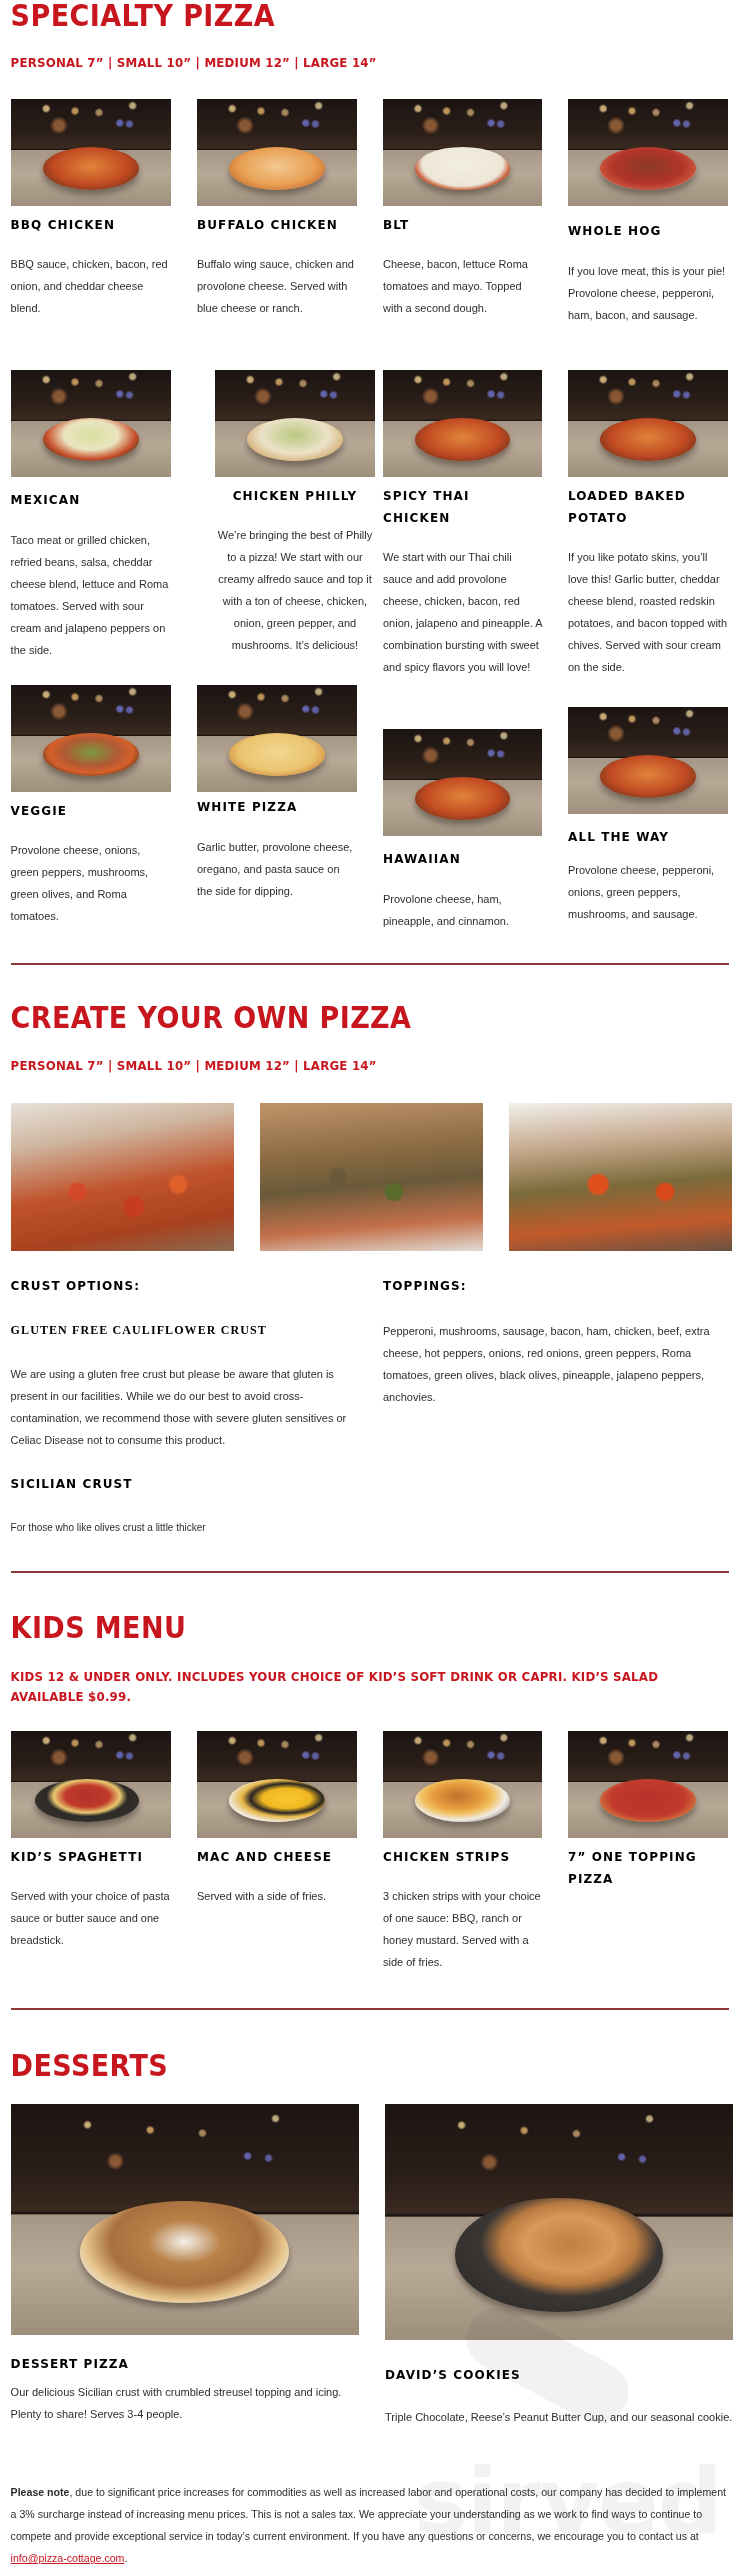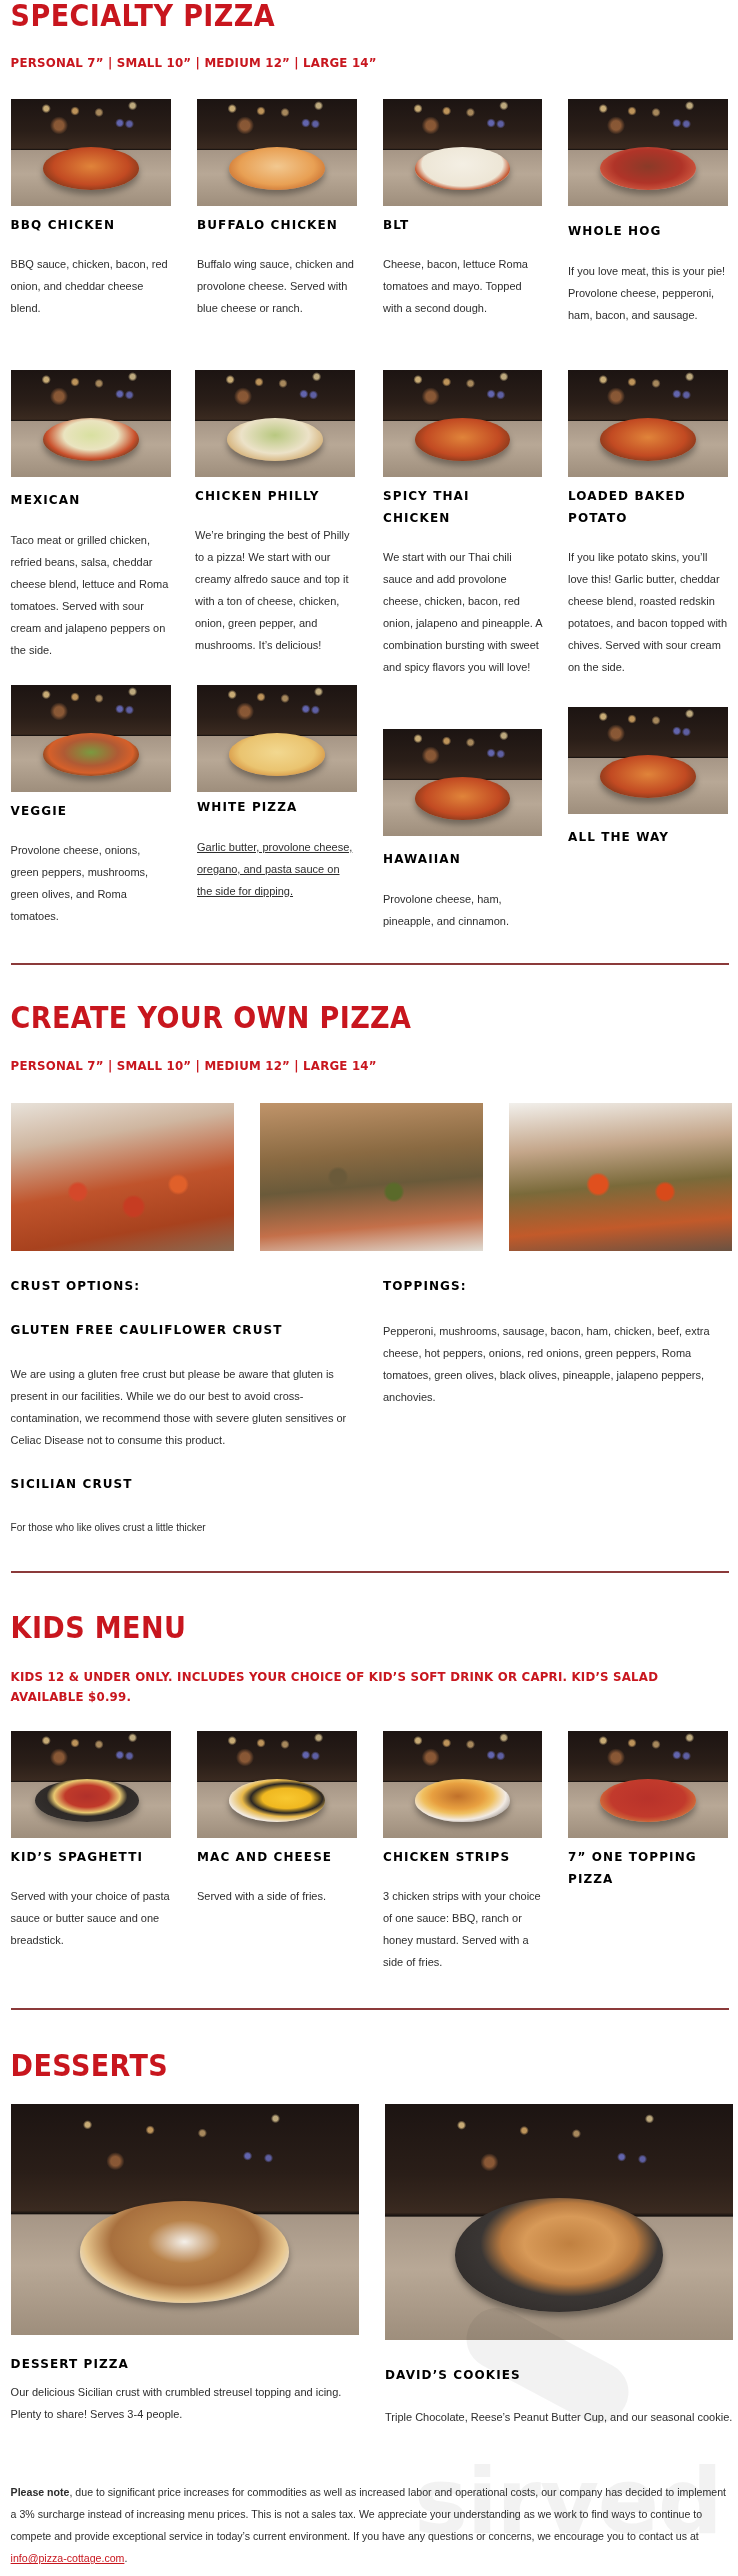--- a/index.html
+++ b/index.html
@@ -128,21 +128,21 @@
 </div>
 
 <div class="abs" style="left:10.6px; top:370px; width:160px;">
   <div class="photo mex" style="position:relative; width:160px; height:107px;">
       <div class="lights"></div>
       <div class="dish"></div>
     </div>
   <div class="h3" style="margin-top:12px;">Mexican</div>
   <div class="desc" style="margin-top:17.5px;">Taco meat or grilled chicken, refried beans, salsa, cheddar cheese blend, lettuce and Roma tomatoes. Served with sour cream and jalapeno peppers on the side.</div>
 </div>
-<div class="abs" style="left:195px; top:370px; width:160px;">
+<div class="abs" style="left:215px; top:370px; width:160px;text-align:center;">
   <div class="photo philly" style="position:relative; width:160px; height:107px;">
       <div class="lights"></div>
       <div class="dish"></div>
     </div>
   <div class="h3" style="margin-top:7.6px;">Chicken Philly</div>
   <div class="desc" style="margin-top:17.5px;">We’re bringing the best of Philly to a pizza! We start with our creamy alfredo sauce and top it with a ton of cheese, chicken, onion, green pepper, and mushrooms. It’s delicious!</div>
 </div>
 <div class="abs" style="left:383px; top:370px; width:160px;">
   <div class="photo" style="position:relative; width:159px; height:107px;">
       <div class="lights"></div>
@@ -167,49 +167,50 @@
     </div>
   <div class="h3" style="margin-top:7.6px;">Veggie</div>
   <div class="desc" style="margin-top:17.5px;">Provolone cheese, onions, green peppers, mushrooms, green olives, and Roma tomatoes.</div>
 </div>
 <div class="abs" style="left:197px; top:685px; width:160px;">
   <div class="photo white" style="position:relative; width:160px; height:107px;">
       <div class="lights"></div>
       <div class="dish"></div>
     </div>
   <div class="h3" style="margin-top:4px;">White Pizza</div>
-  <div class="desc" style="margin-top:17.5px;text-decoration:underline;">Garlic butter, provolone cheese, oregano, and pasta sauce on the side for dipping.</div>
+  <div class="desc" style="margin-top:17.5px;">Garlic butter, provolone cheese, oregano, and pasta sauce on the side for dipping.</div>
 </div>
 <div class="abs" style="left:383px; top:729px; width:160px;">
   <div class="photo" style="position:relative; width:159px; height:107px;">
       <div class="lights"></div>
       <div class="dish"></div>
     </div>
   <div class="h3" style="margin-top:12px;">Hawaiian</div>
   <div class="desc" style="margin-top:17.5px;">Provolone cheese, ham, pineapple, and cinnamon.</div>
 </div>
 <div class="abs" style="left:568px; top:707px; width:160px;">
   <div class="photo" style="position:relative; width:160px; height:107px;">
       <div class="lights"></div>
       <div class="dish"></div>
     </div>
   <div class="h3" style="margin-top:12px;">All The Way</div>
+  <div class="desc" style="margin-top:10.6px;">Provolone cheese, pepperoni, onions, green peppers, mushrooms, and sausage.</div>
 </div>
 
 <div class="abs divider" style="top:963px;"></div>
 
 <div class="abs h1" style="left:10.6px; top:1002px;">Create Your Own Pizza</div>
 <div class="abs sizes" style="left:10.6px; top:1059px;">Personal 7” | Small 10” | Medium 12” | Large 14”</div>
 
 <div class="abs cyo" style="left:10.6px; top:1103px; width:223px; height:148px;"></div>
 <div class="abs cyo two" style="left:260px; top:1103px; width:223px; height:148px;"></div>
 <div class="abs cyo three" style="left:509px; top:1103px; width:223px; height:148px;"></div>
 
 <div class="abs h3" style="left:10.6px; top:1275px;">Crust Options:</div>
-<div class="abs h3" style="left:10.6px; top:1319px;">Gluten Free Cauliflower Crust</div>
+<div class="abs h3" style="left:10.6px; top:1319px;font-family:Liberation Serif, serif;">Gluten Free Cauliflower Crust</div>
 <div class="abs desc" style="left:10.6px; top:1363px; width:349px;">We are using a gluten free crust but please be aware that gluten is present in our facilities. While we do our best to avoid cross-contamination, we recommend those with severe gluten sensitives or Celiac Disease not to consume this product.</div>
 <div class="abs h3" style="left:10.6px; top:1473px;">Sicilian Crust</div>
 <div class="abs desc-sm" style="left:10.6px; top:1517px;">For those who like olives crust a little thicker</div>
 
 <div class="abs h3" style="left:383px; top:1275px;">Toppings:</div>
 <div class="abs desc" style="left:383px; top:1320px; width:349px;">Pepperoni, mushrooms, sausage, bacon, ham, chicken, beef, extra cheese, hot peppers, onions, red onions, green peppers, Roma tomatoes, green olives, black olives, pineapple, jalapeno peppers, anchovies.</div>
 
 <div class="abs divider" style="top:1571px;"></div>
 
 <div class="abs h1" style="left:10.6px; top:1612px;">Kids Menu</div>

